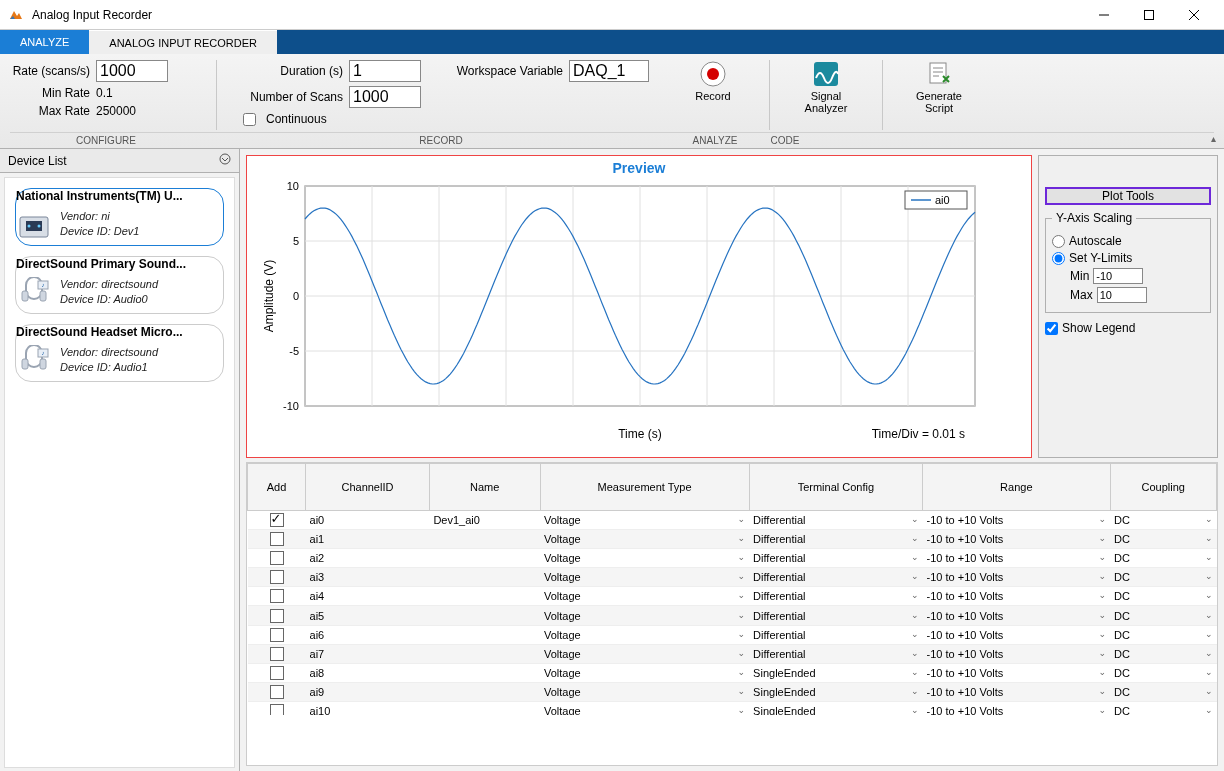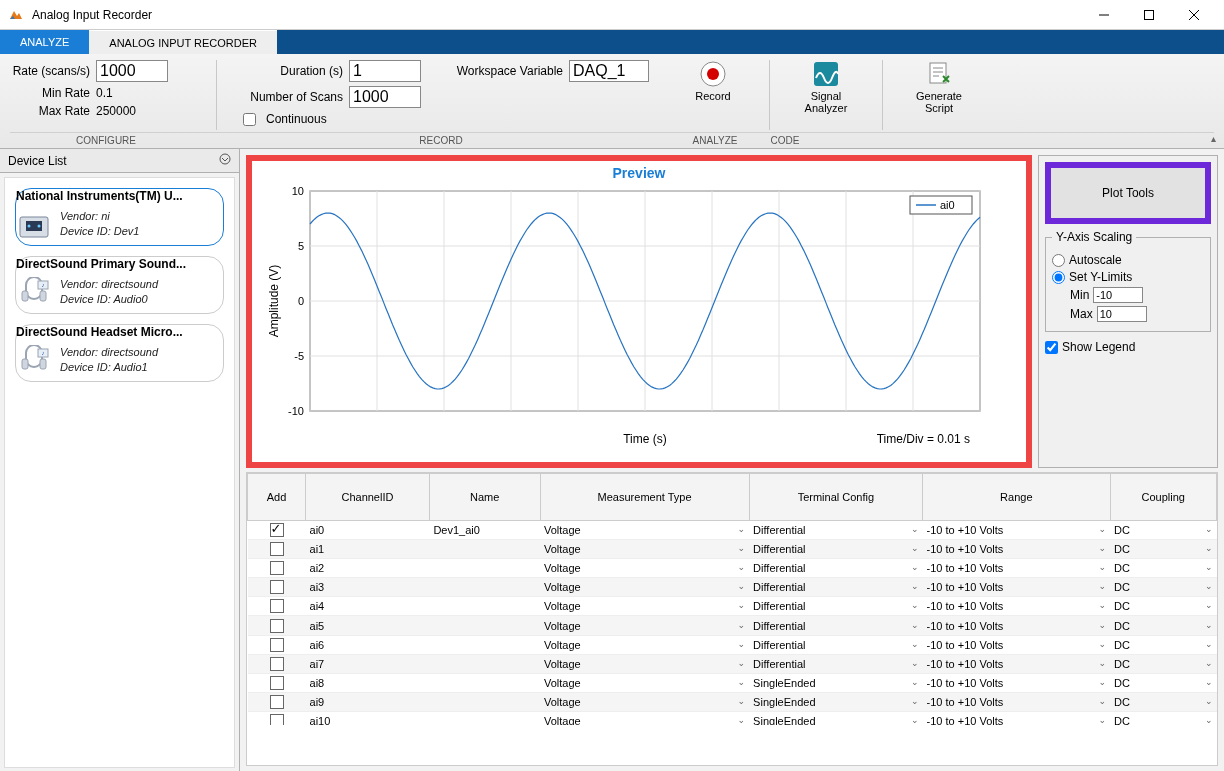--- a/index.html
+++ b/index.html
@@ -40,24 +40,24 @@
 .devlist { flex:1; overflow:auto; padding:10px; display:flex; flex-direction:column; gap:10px; background:#fff; margin:4px; border:1px solid #ddd; }
 .devcard { border:1px solid #ccc; border-radius:16px; padding:0; background:#fff; }
 .devcard.selected { border:1.5px solid #1b7ed6; }
 .devcard .devname { font-weight:600; font-size:12px; margin-bottom:6px; white-space:nowrap; overflow:hidden; text-overflow:ellipsis; }
 .devcard .devbody { display:flex; gap:8px; align-items:flex-start;font-style:italic; }
 .devcard .devicon { width:36px; height:36px; flex-shrink:0; }
 .devcard .devmeta { font-size:11px; color:#222; line-height:1.4; }
 
 .content { flex:1; display:flex; flex-direction:column; padding:6px; gap:4px; background:#f2f2f2; }
 .upper { display:flex; gap:6px; }
-.chartbox { flex:1; background:#fff; border:6px solid #ef4444; position:relative; padding:4px 8px 8px 8px; }
+.chartbox { flex:1; background:#fff; border:1px solid #ef4444; position:relative; padding:4px 8px 8px 8px; }
 .chart-title { color:#1b7ed6; font-weight:bold; text-align:center; font-size:14px; }
 .plot-tools { width:180px; background:#f0f0f0; border:1px solid #b0b0b0; padding:6px; font-size:12px; }
-.plot-tools h3 { text-align:center; font-size:12px; font-weight:normal; background:#e2e2e2; border:6px solid #6d28d9; padding:18px; margin-bottom:6px; }
+.plot-tools h3 { text-align:center; font-size:12px; font-weight:normal; background:#e2e2e2; border:2px solid #6d28d9; padding:0; margin-bottom:6px;margin-top:25px; }
 .plot-tools fieldset { border:1px solid #b0b0b0; padding:6px; margin-bottom:8px; font-size:12px; }
 .plot-tools legend { padding:0 4px; }
 .pt-row { display:flex; align-items:center; gap:4px; margin:3px 0; }
 .pt-row input[type=text] { width:50px; border:1px solid #888; padding:1px 2px; font-size:11px; }
 .tablebox { flex:1; background:#fff; border:1px solid #ccc; overflow:hidden; position:relative; }
 .tbl { width:100%; border-collapse:collapse; font-size:11px; }
 .tbl th { background:#f4f4f4; border:1px solid #ccc; padding:17px 4px; position:sticky; top:0; font-weight:normal; }
 .tbl td { border-bottom:1px solid #eee; padding:2px 4px; white-space:nowrap; }
 .tbl tr:nth-child(odd) td { background:#fff; }
 .tbl tr:nth-child(even) td { background:#f5f5f5; }

